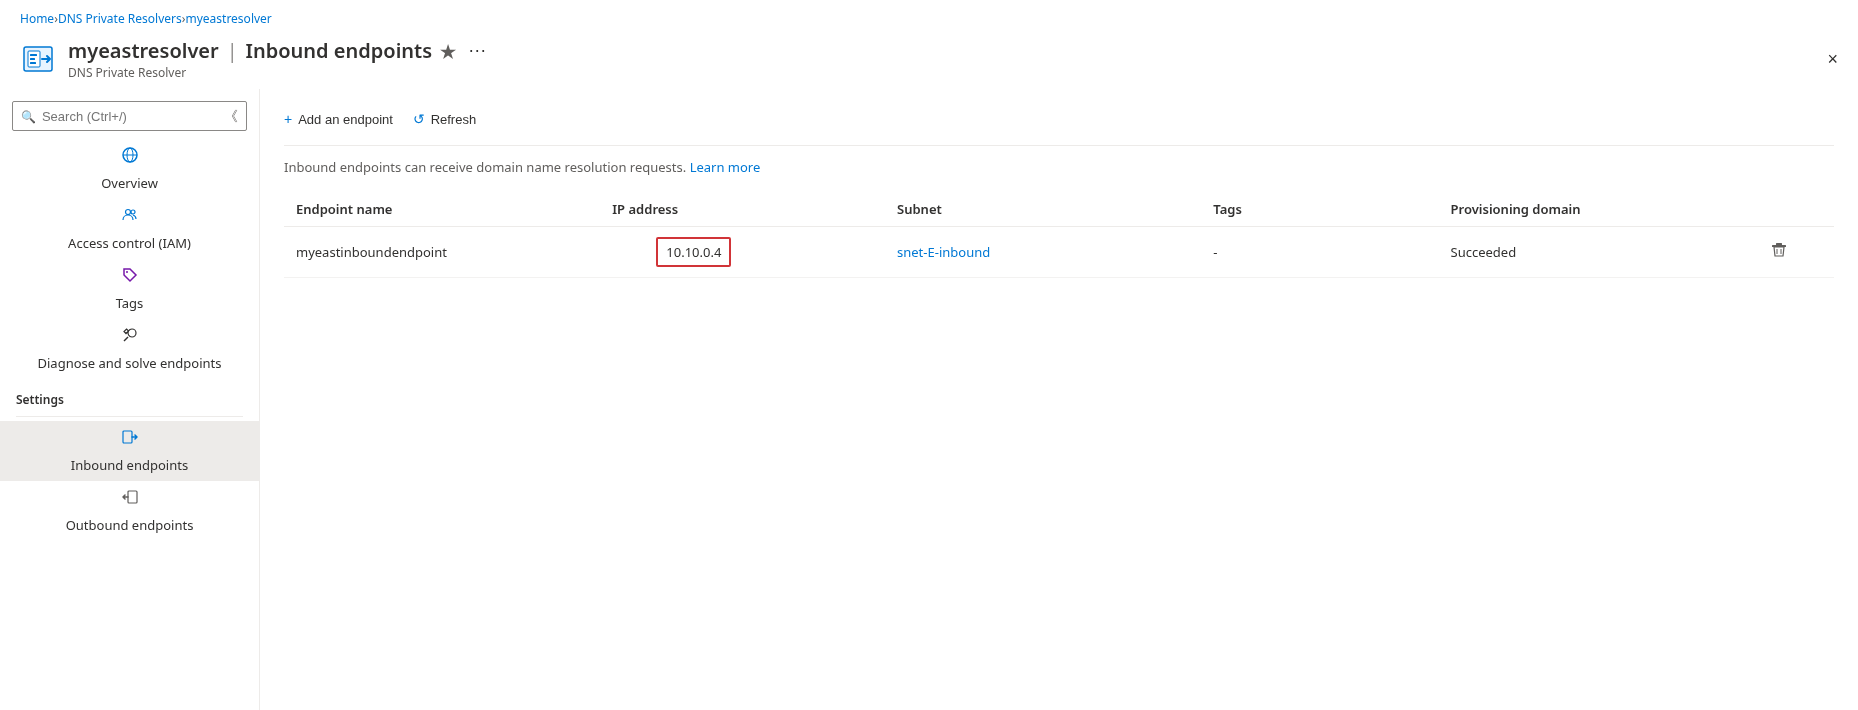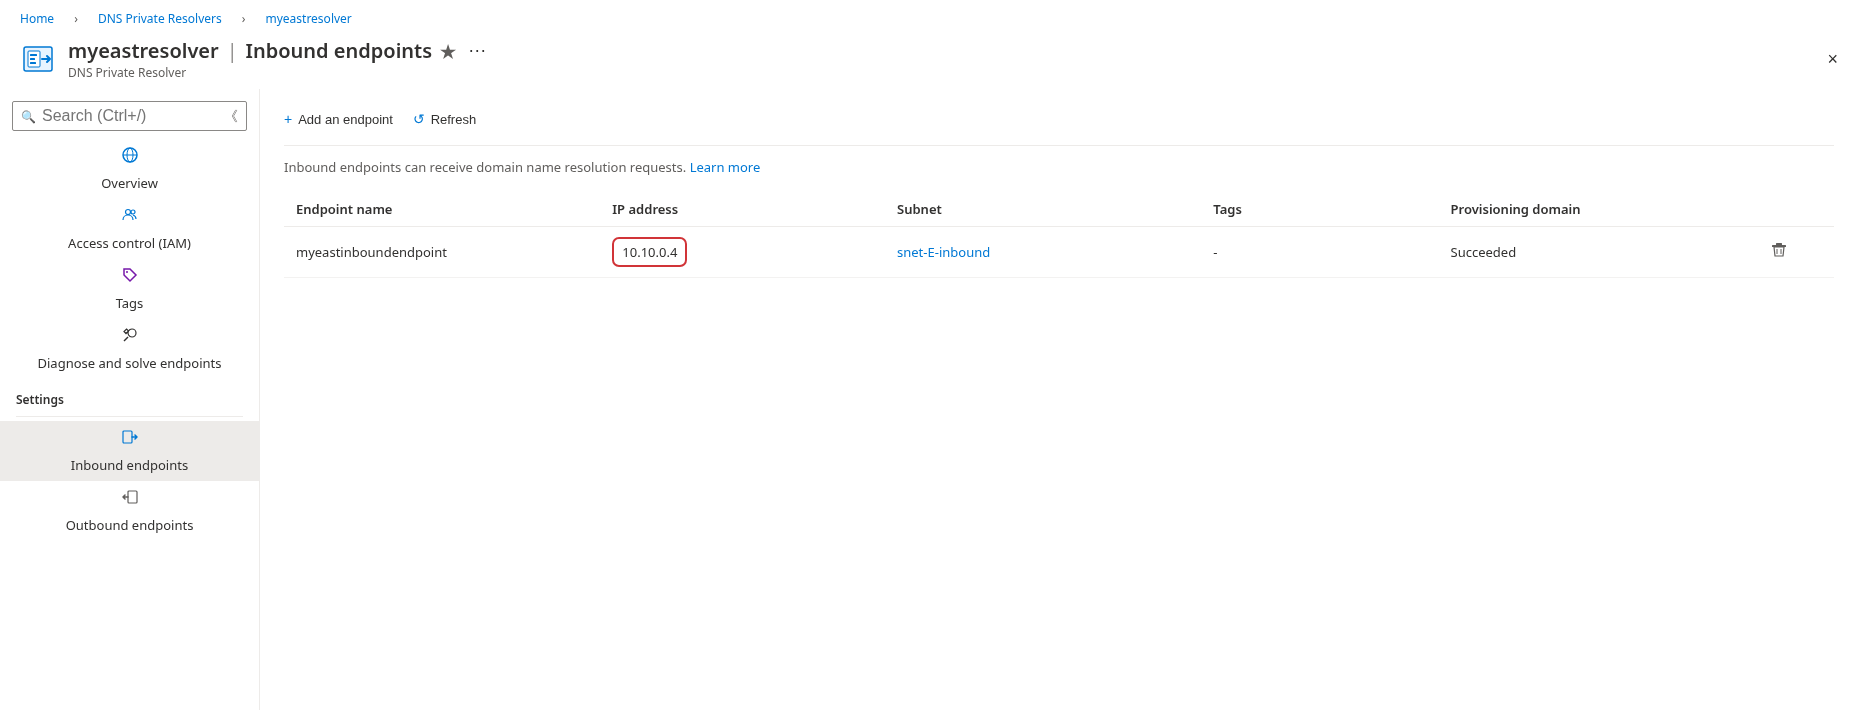--- a/index.html
+++ b/index.html
@@ -1,40 +1,40 @@
 <!DOCTYPE html>
 <html><head>
   <meta charset="utf-8">
   <style>
     * { box-sizing: border-box; margin: 0; padding: 0; }
     body { font-family: 'Segoe UI', system-ui, sans-serif; font-size: 13px; color: #323130; background: #fff; height: 710px; overflow: hidden; }
 
     
-    .breadcrumb { display: flex; align-items: center; gap: 20px; padding: 10px 20px 6px; font-size: 12px; color: #0078d4; }
+    .breadcrumb { display: flex; align-items: center; gap: 0; padding: 10px 20px 6px; font-size: 12px; color: #0078d4; }
     .breadcrumb span { color: #605e5c; }
     .breadcrumb a { color: #0078d4; text-decoration: none; cursor: pointer; }
 
     
     .page-header { display: flex; align-items: center; padding: 4px 20px 8px; gap: 12px; }
     .header-icon { width: 36px; height: 36px; display: flex; align-items: center; justify-content: center; }
     .header-icon svg { width: 32px; height: 32px; }
     .header-titles { flex: 1; }
     .header-titles h1 { font-size: 20px; font-weight: 600; color: #323130; display: flex; align-items: center; gap: 8px; }
     .header-titles .subtitle { font-size: 12px; color: #605e5c; }
     .star-icon { font-size: 18px; color: #605e5c; cursor: pointer; }
     .ellipsis-btn { font-size: 18px; color: #323130; cursor: pointer; background: none; border: none; padding: 2px 4px; }
     .close-btn { font-size: 18px; color: #323130; cursor: pointer; background: none; border: none; margin-left: auto; font-weight: 300; }
 
     
     .layout { display: flex; height: calc(710px - 85px); }
 
     
     .sidebar { width: 260px; min-width: 260px; border-right: 1px solid #edebe9; padding-top: 8px; overflow-y: auto; }
     .search-box { display: flex; align-items: center; margin: 4px 12px 8px; border: 1px solid #8a8886; border-radius: 2px; padding: 4px 8px; gap: 6px; }
-    .search-box input { border: none; outline: none; font-size: 16px; color: #737373; width: 100%; background: transparent; }
+    .search-box input { border: none; outline: none; font-size: 13px; color: #737373; width: 100%; background: transparent; }
     .search-icon { color: #605e5c; font-size: 12px; }
     .collapse-btn { margin-left: 4px; cursor: pointer; color: #605e5c; font-size: 14px; }
     .nav-item { display: flex; align-items: center; gap: 10px; padding: 7px 16px; cursor: pointer; font-size: 13px; color: #323130; text-decoration: none; flex-direction: column; }
     .nav-item.active { background: #edebe9; }
     .nav-item .nav-icon { width: 18px; height: 18px; display: flex; align-items: center; justify-content: center; flex-shrink: 0; }
     .section-label { font-size: 12px; font-weight: 600; color: #323130; padding: 12px 16px 4px; }
     .section-divider { border: none; border-top: 1px solid #edebe9; margin: 4px 16px; }
 
     
     .main-content { flex: 1; padding: 16px 24px; overflow-y: auto; }
@@ -45,21 +45,21 @@
     .toolbar-btn .btn-icon { font-size: 14px; color: #0078d4; }
 
     
     .info-bar { font-size: 13px; color: #605e5c; margin-bottom: 16px; }
     .info-bar a { color: #0078d4; text-decoration: none; }
 
     
     .endpoints-table { width: 100%; border-collapse: collapse; }
     .endpoints-table th { text-align: left; font-weight: 600; font-size: 13px; color: #323130; padding: 8px 12px; border-bottom: 1px solid #edebe9; }
     .endpoints-table td { padding: 10px 12px; font-size: 13px; color: #323130; border-bottom: 1px solid #f3f2f1; vertical-align: middle; }
-    .ip-cell { border: 2px solid #d13438; padding: 4px 8px; display: inline-block; border-radius: 7px; }
+    .ip-cell { border: 2px solid #d13438; padding: 4px 8px; display: inline-block; border-radius: 2px; margin-left: 44px; }
     .subnet-link { color: #0078d4; text-decoration: none; }
     .delete-btn { background: none; border: none; cursor: pointer; color: #605e5c; font-size: 16px; padding: 4px; }
 
     
     .col-endpoint { width: 200px; }
     .col-ip { width: 180px; }
     .col-subnet { width: 200px; }
     .col-tags { width: 150px; }
     .col-state { width: 200px; }
     .col-actions { width: 50px; }

